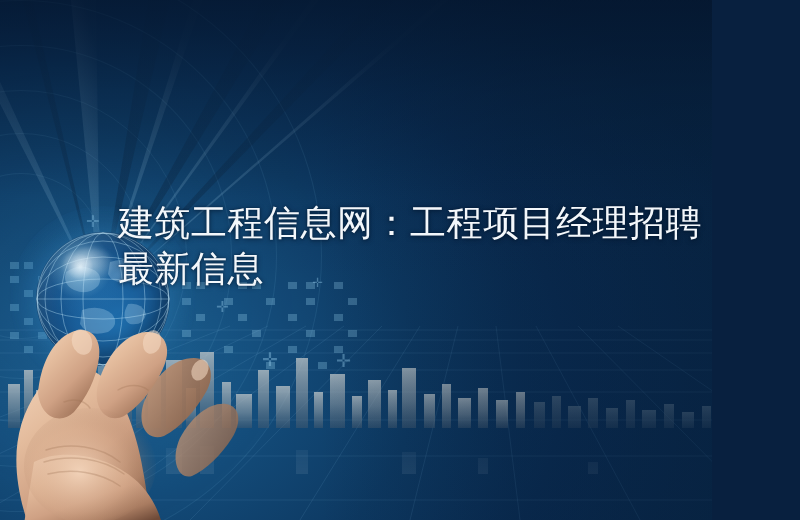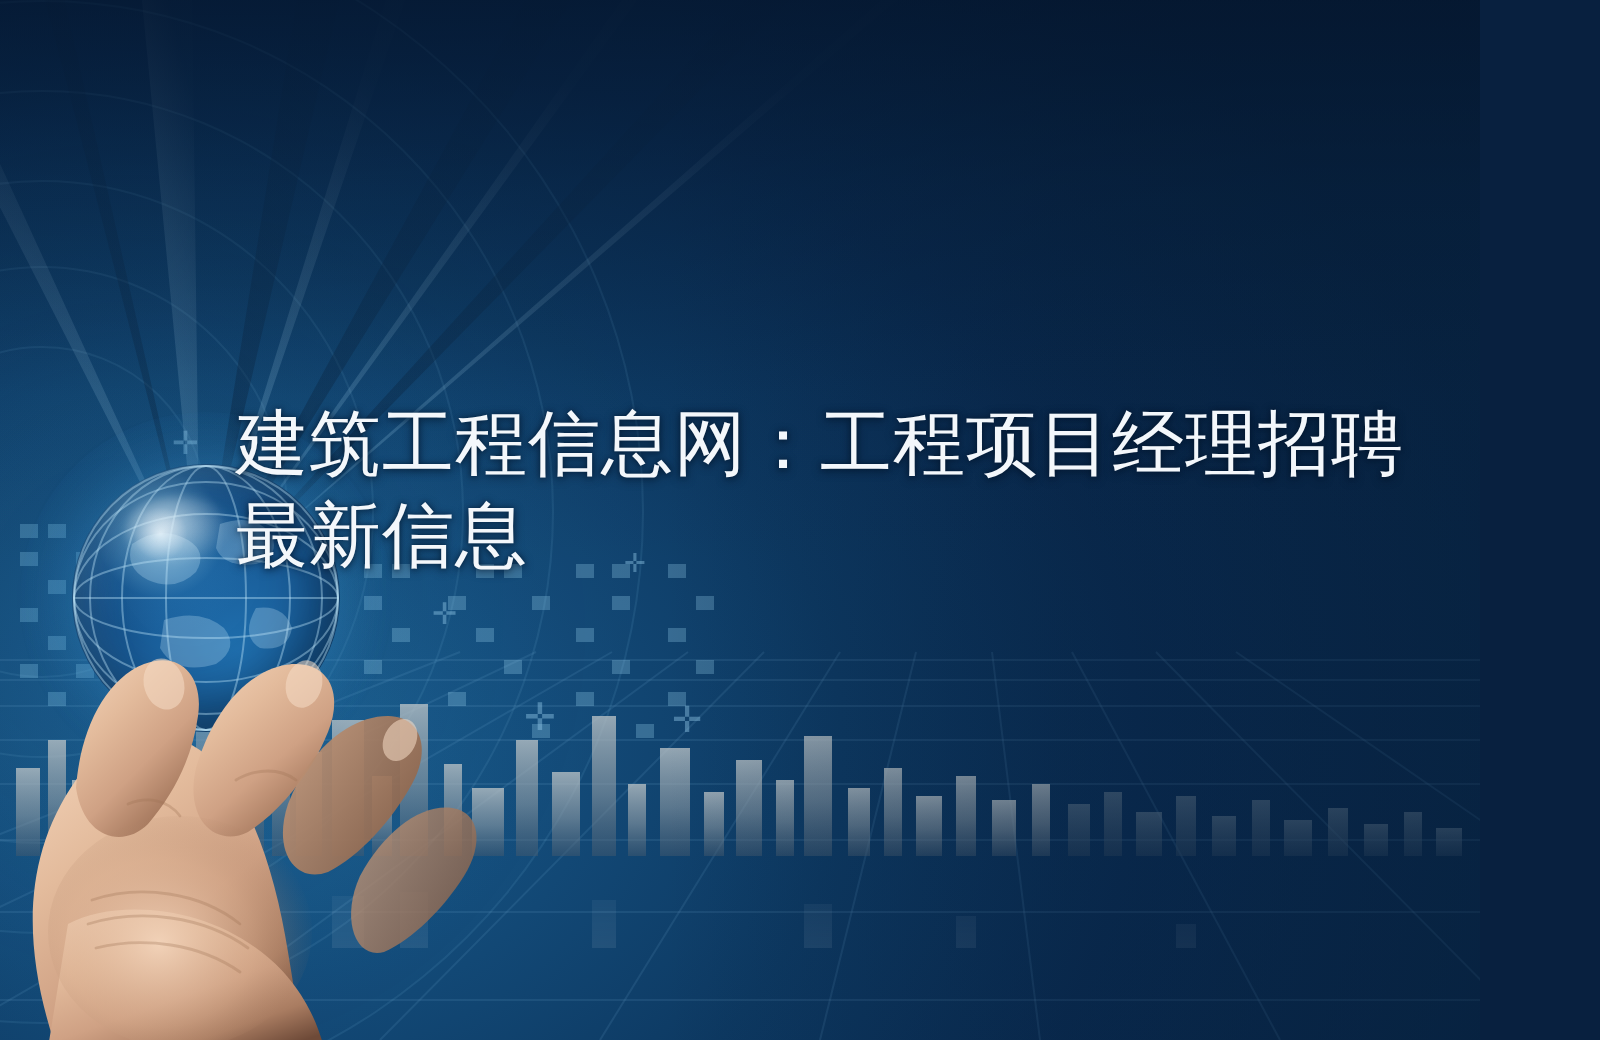--- a/index.html
+++ b/index.html
@@ -7,21 +7,20 @@
     padding: 0;
     background: #08203f;
   }
   #banner {
     position: relative;
     width: 712px;
     height: 520px;
     overflow: hidden;
     font-family: "DejaVu Sans", "Liberation Sans", sans-serif;
     background: #0a2a52;
-    padding-left: 28px;
   }
 
   
   .bg-base {
     position: absolute;
     inset: 0;
     background:
       radial-gradient(ellipse 640px 520px at 18% 72%, #1a5d8e 0%, #134b79 22%, #0d3962 45%, #0a2d54 68%, #082646 100%),
       linear-gradient(118deg, #0b2c55 0%, #0a2a52 38%, #0a2f59 62%, #093359 85%, #0a3157 100%);
   }

